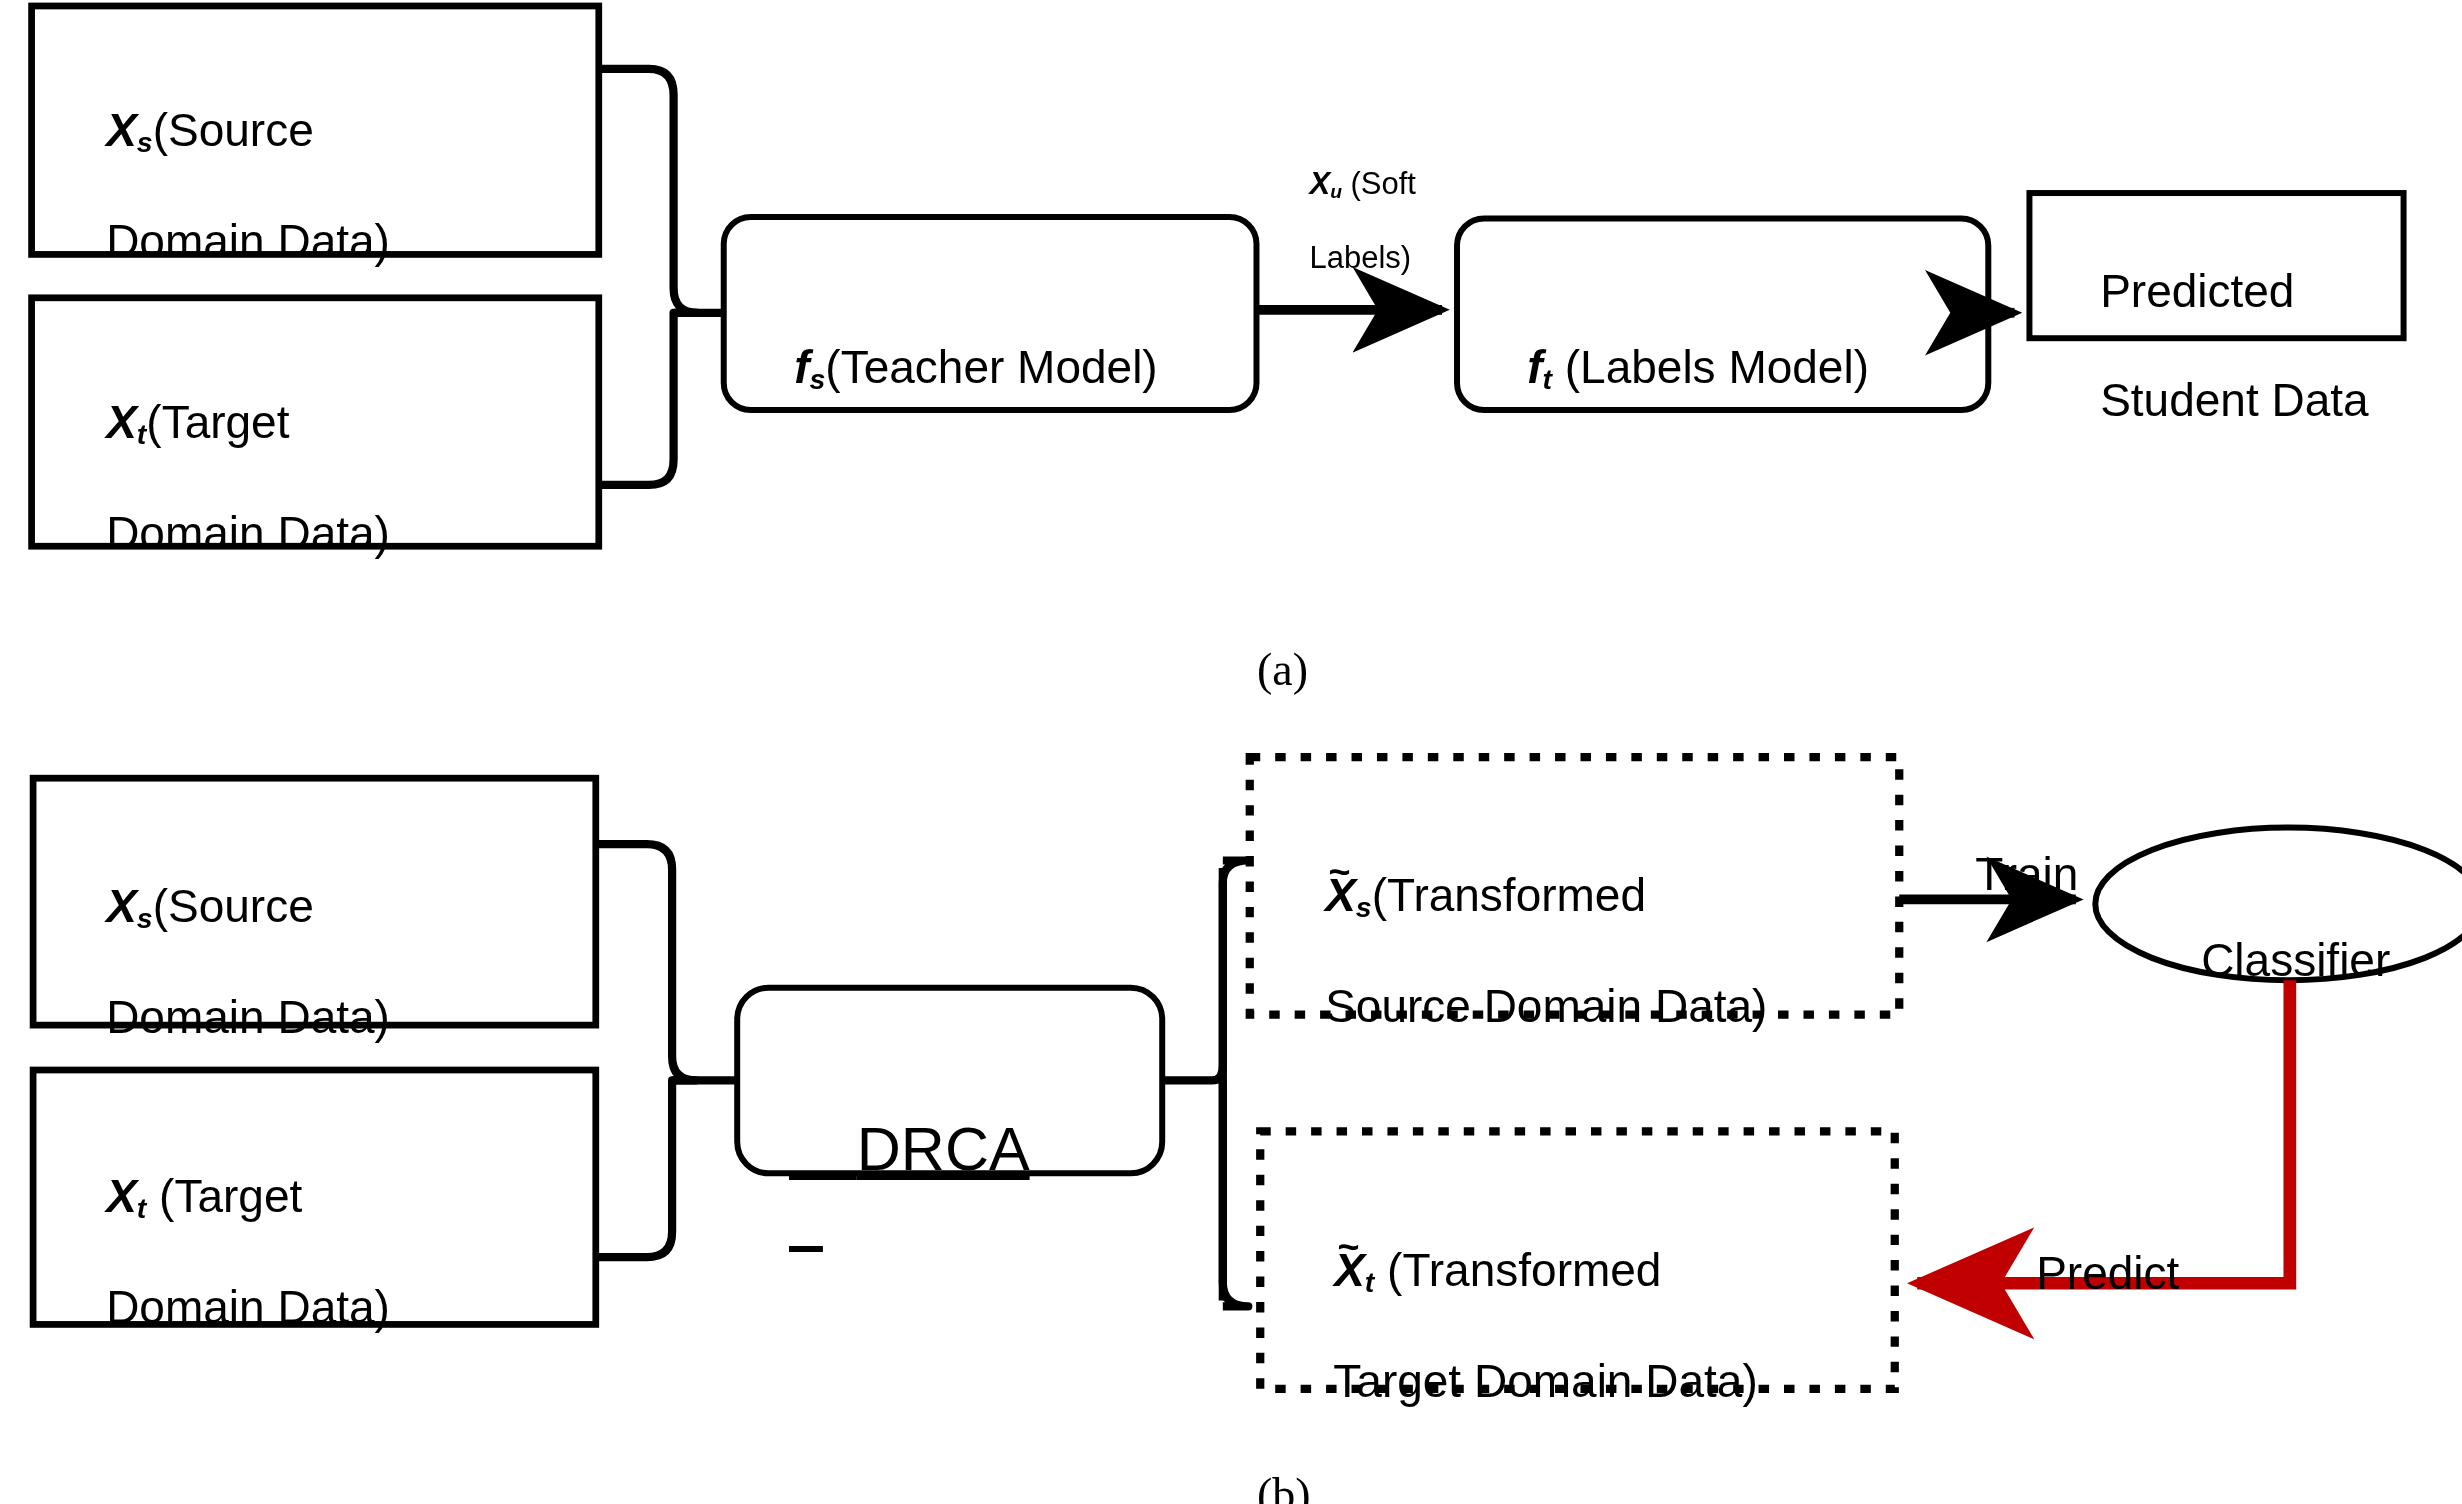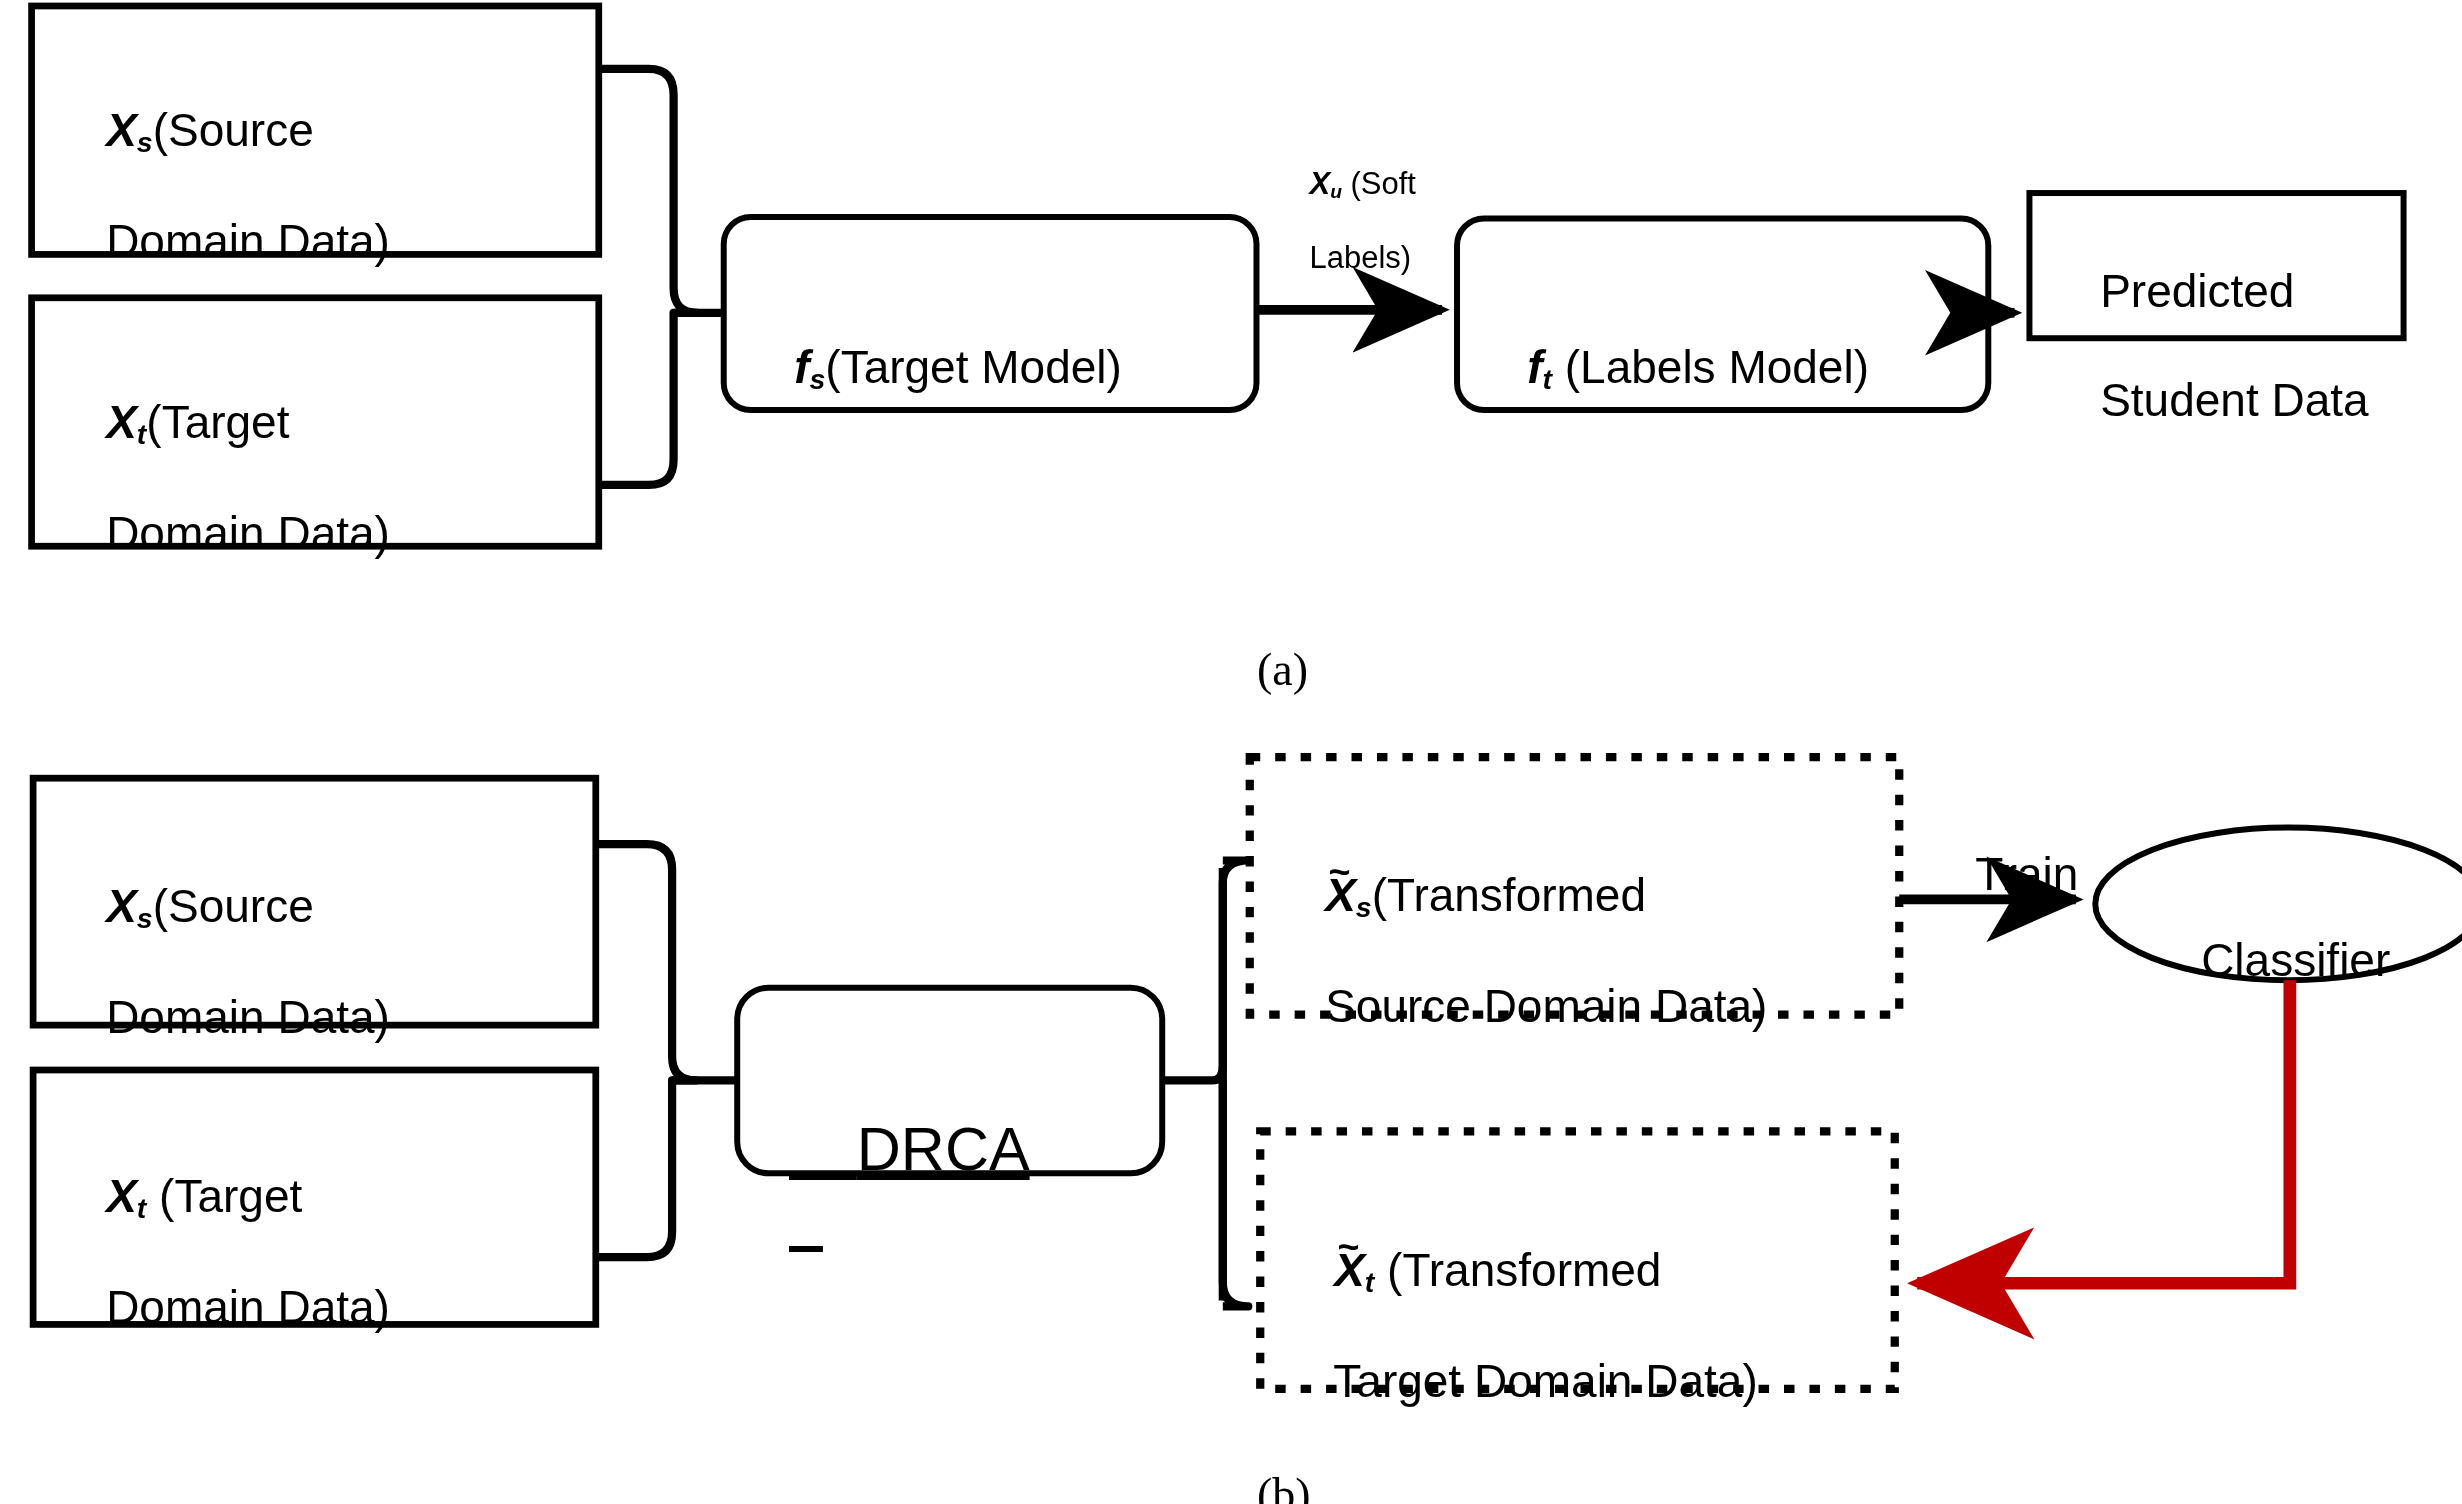--- a/index.html
+++ b/index.html
@@ -126,21 +126,21 @@
     <span class="sym">X</span><sub>s</sub><span>(Source</span><br>
     <span>Domain Data)</span>
   </div>
 
   <div class="lbl boxlabel" style="left:31px; top:341px;">
     <span class="sym">X</span><sub>t</sub><span>(Target</span><br>
     <span>Domain Data)</span>
   </div>
 
   <div class="lbl boxlabel" style="left:719px; top:286px;">
-    <span class="sym">f</span><sub>s</sub><span>(Target Model)</span>
+    <span class="sym">f</span><sub>s</sub><span>(Teacher Model)</span>
   </div>
 
   <div class="lbl smalllabel" style="left:1251px; top:129px;">
     <span class="sym">X</span><sub>u</sub> <span>(Soft</span><br>
     <span>Labels)</span>
   </div>
 
   <div class="lbl boxlabel" style="left:1452px; top:286px;">
     <span class="sym">f</span><sub>t</sub> <span>(Labels Model)</span>
   </div>
@@ -175,20 +175,23 @@
 
   <div class="lbl boxlabel" style="left:1259px; top:1189px;">
     <span class="tilde-wrap"><span class="tld">~</span><span class="sym">X</span></span><sub>t</sub> <span>(Transformed</span><br>
     <span>Target Domain Data)</span>
   </div>
 
   <div class="lbl boxlabel" style="left:1901px; top:793px;">
     <span>Train</span>
   </div>
 
+  <div class="lbl boxlabel" style="left:1961px; top:1192px;">
+    <span>Predict</span>
+  </div>
 
   <div class="lbl boxlabel" style="left:2126px; top:879px;">
     <span>Classifier</span>
   </div>
 
   <div class="panel-caption" style="left:1187px; top:1415px;">
     <span>(b)</span>
   </div>
 
 </div>

